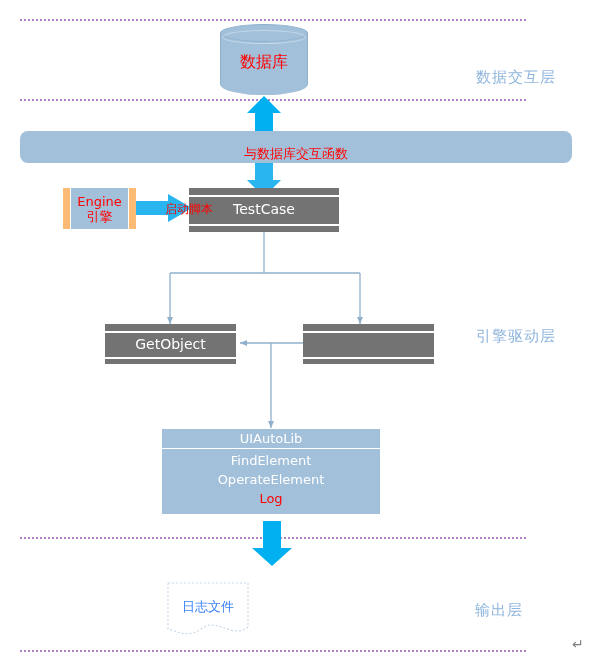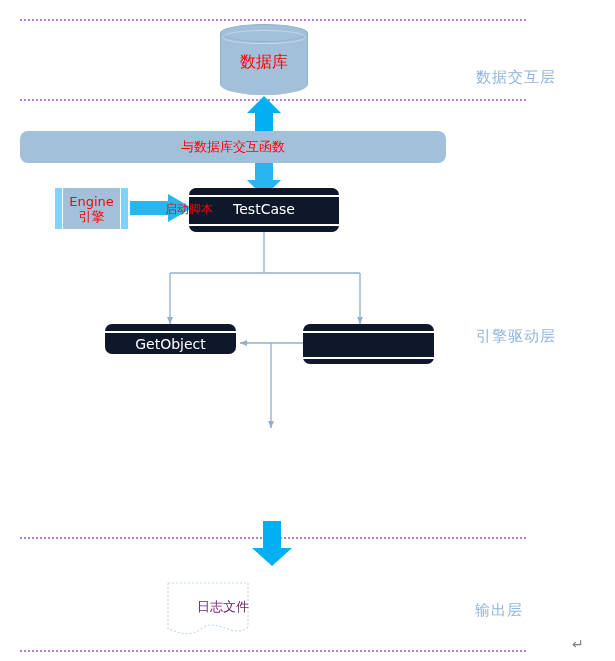--- a/index.html
+++ b/index.html
@@ -94,45 +94,45 @@
     font-size: 13px;
     font-family: "DejaVu Sans", sans-serif;
     display: flex;
     align-items: center;
     justify-content: center;
   }
 
   
   .uml {
     position: absolute;
-    background: #0f172a;
-    box-sizing: border-box;
-    border-radius: 7px;
+    background: #737373;
+    box-sizing: border-box;
   }
   .uml .stripe {
     position: absolute;
     left: 0;
     width: 100%;
     height: 1.5px;
     background: #ffffff;
   }
   .uml .lbl {
     position: absolute;
     left: 0; right: 0;
     text-align: center;
     color: #ffffff;
     font-size: 14px;
     font-family: "DejaVu Sans", sans-serif;
   }
 
   
   .engine-box {
     position: absolute;
-    background: #7dd3fc;
-    box-sizing: border-box;
+    background: #fdba74;
+    box-sizing: border-box;
+    margin-left: 8px;
   }
   .engine-inner {
     position: absolute;
     left: 7px; top: 0;
     width: calc(100% - 14px); height: 100%;
     background: #a3c0da;
     border-left: 1.5px solid #ffffff;
     border-right: 1.5px solid #ffffff;
     box-sizing: border-box;
     display: flex;
@@ -181,22 +181,22 @@
   .doc {
     position: absolute;
     width: 82px;
     height: 56px;
   }
   .doc svg { display: block; }
   .doc .dlabel {
     position: absolute;
     left: 0; top: 16px;
     width: 82px;
-    text-align: right;
-    color: #701a75;
+    text-align: center;
+    color: #3b82f6;
     font-size: 13px;
     font-family: "DejaVu Sans", sans-serif;
   }
 
   
   .conn {
     position: absolute;
     left: 0; top: 0;
     width: 615px; height: 661px;
     pointer-events: none;
@@ -270,48 +270,56 @@
     </g>
   </svg>
 
   <div class="cylinder" style="left:220px; top:24px;">
     <div class="cyl-body"></div>
     <div class="cyl-top"></div>
     <div class="cyl-ring"></div>
     <div class="cyl-text">数据库</div>
   </div>
 
-  <div class="bar-db-func" style="left:20px; top:131px; width:426px; height:32px;">
+  <div class="bar-db-func" style="left:20px; top:131px; width:552px; height:32px;align-items:flex-end;">
     <span>与数据库交互函数</span>
   </div>
 
   <div class="engine-box" style="left:55px; top:188px; width:73px; height:41px;">
     <div class="engine-inner">
       <span>Engine</span>
       <span>引擎</span>
     </div>
   </div>
 
   <div class="uml" style="left:189px; top:188px; width:150px; height:44px;">
     <div class="stripe" style="top:7px;"></div>
     <div class="stripe" style="top:36px;"></div>
     <div class="lbl" style="top:13px;">TestCase</div>
   </div>
 
-  <div class="uml" style="left:105px; top:324px; width:131px; height:30px;">
+  <div class="uml" style="left:105px; top:324px; width:131px; height:40px;">
     <div class="stripe" style="top:7px;"></div>
     <div class="stripe" style="top:33px;"></div>
     <div class="lbl" style="top:12px;">GetObject</div>
   </div>
 
   <div class="uml" style="left:303px; top:324px; width:131px; height:40px;">
     <div class="stripe" style="top:7px;"></div>
     <div class="stripe" style="top:33px;"></div>
   </div>
 
+  <div class="autolib" style="left:162px; top:429px; width:218px; height:85px;">
+    <div class="head">UIAutoLib</div>
+    <div class="body">
+      <span class="w">FindElement</span>
+      <span class="w">OperateElement</span>
+      <span class="r">Log</span>
+    </div>
+  </div>
 
   <div class="arrow-label" style="left:133px; top:201px;">启动脚本</div>
 
   <div class="doc" style="left:167px; top:582px;">
     <svg width="82" height="56" xmlns="http://www.w3.org/2000/svg">
       <path d="M1,1 L81,1 L81,45 C65,58 50,34 34,47 C22,56 11,50 1,47 z" fill="#ffffff" stroke="#c8d8ea" stroke-width="1.2" stroke-dasharray="2,2"></path>
     </svg>
     <div class="dlabel">日志文件</div>
   </div>
 

